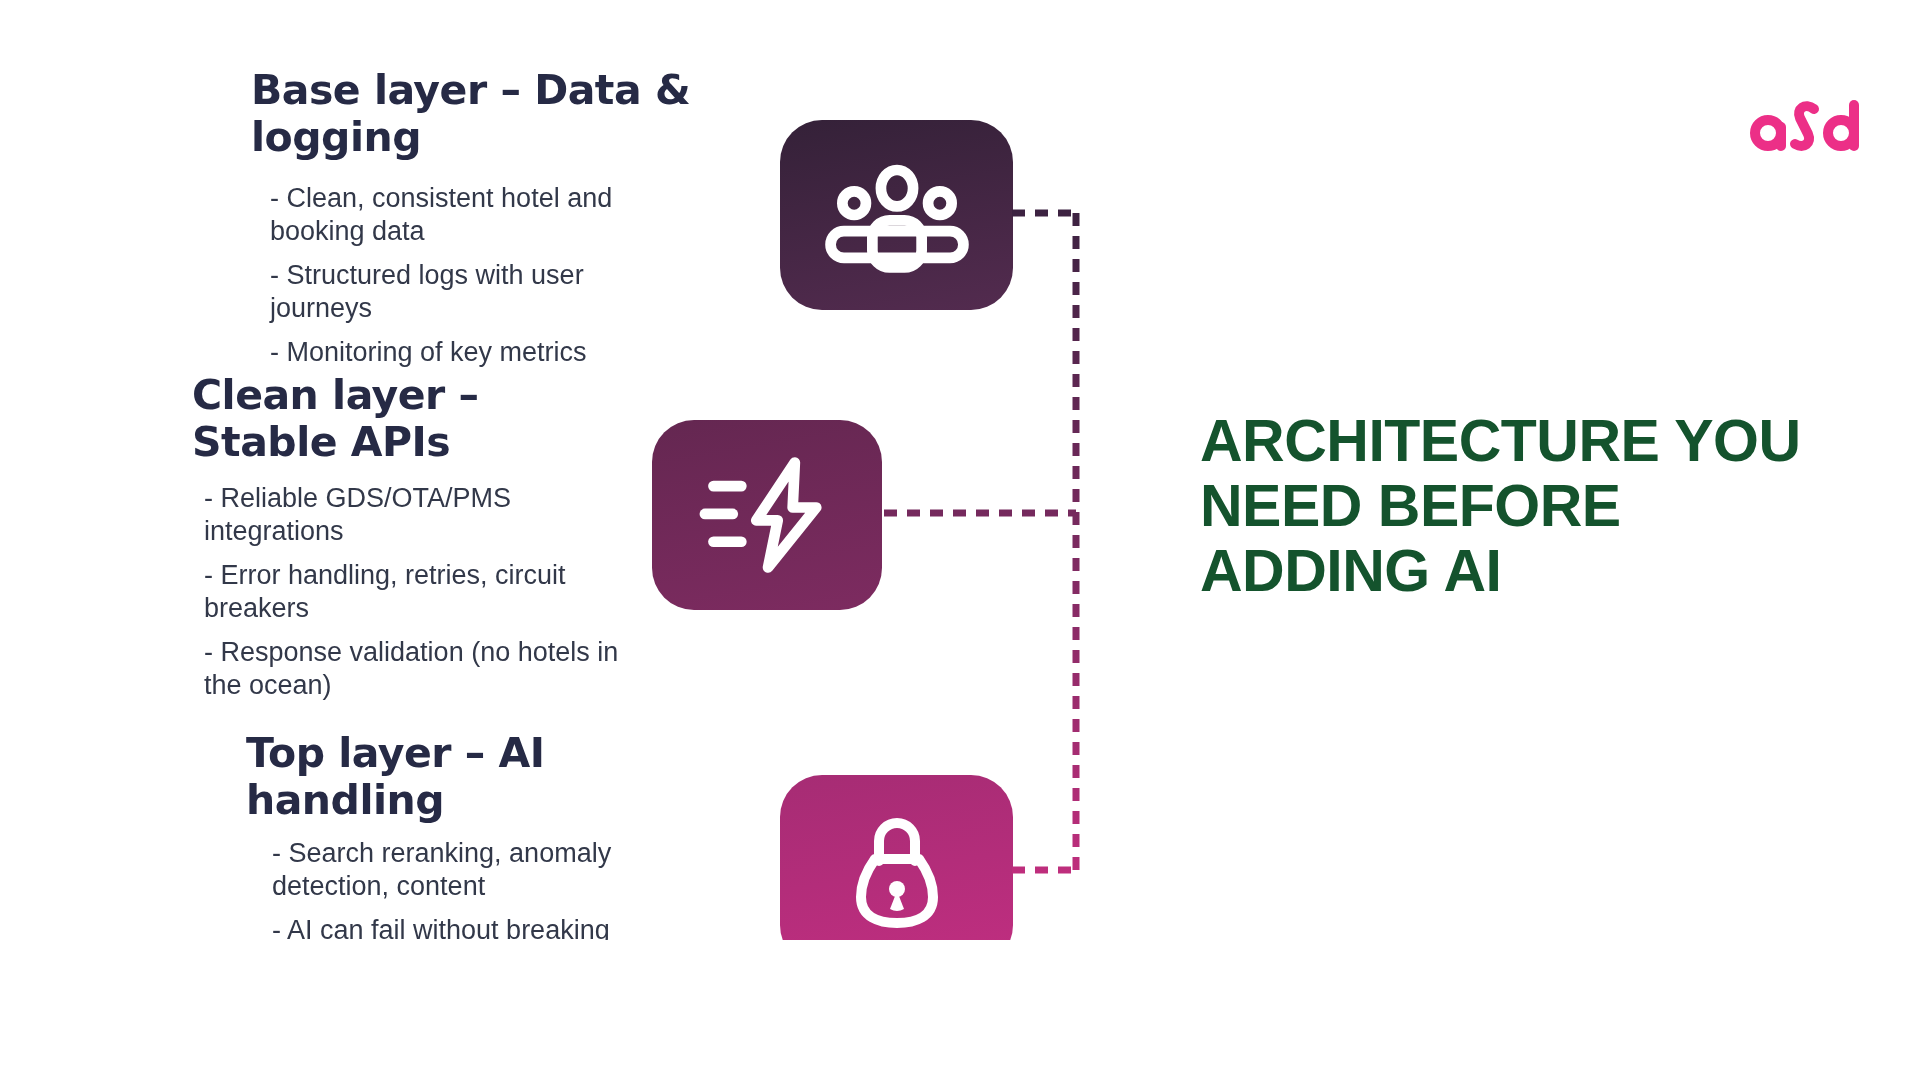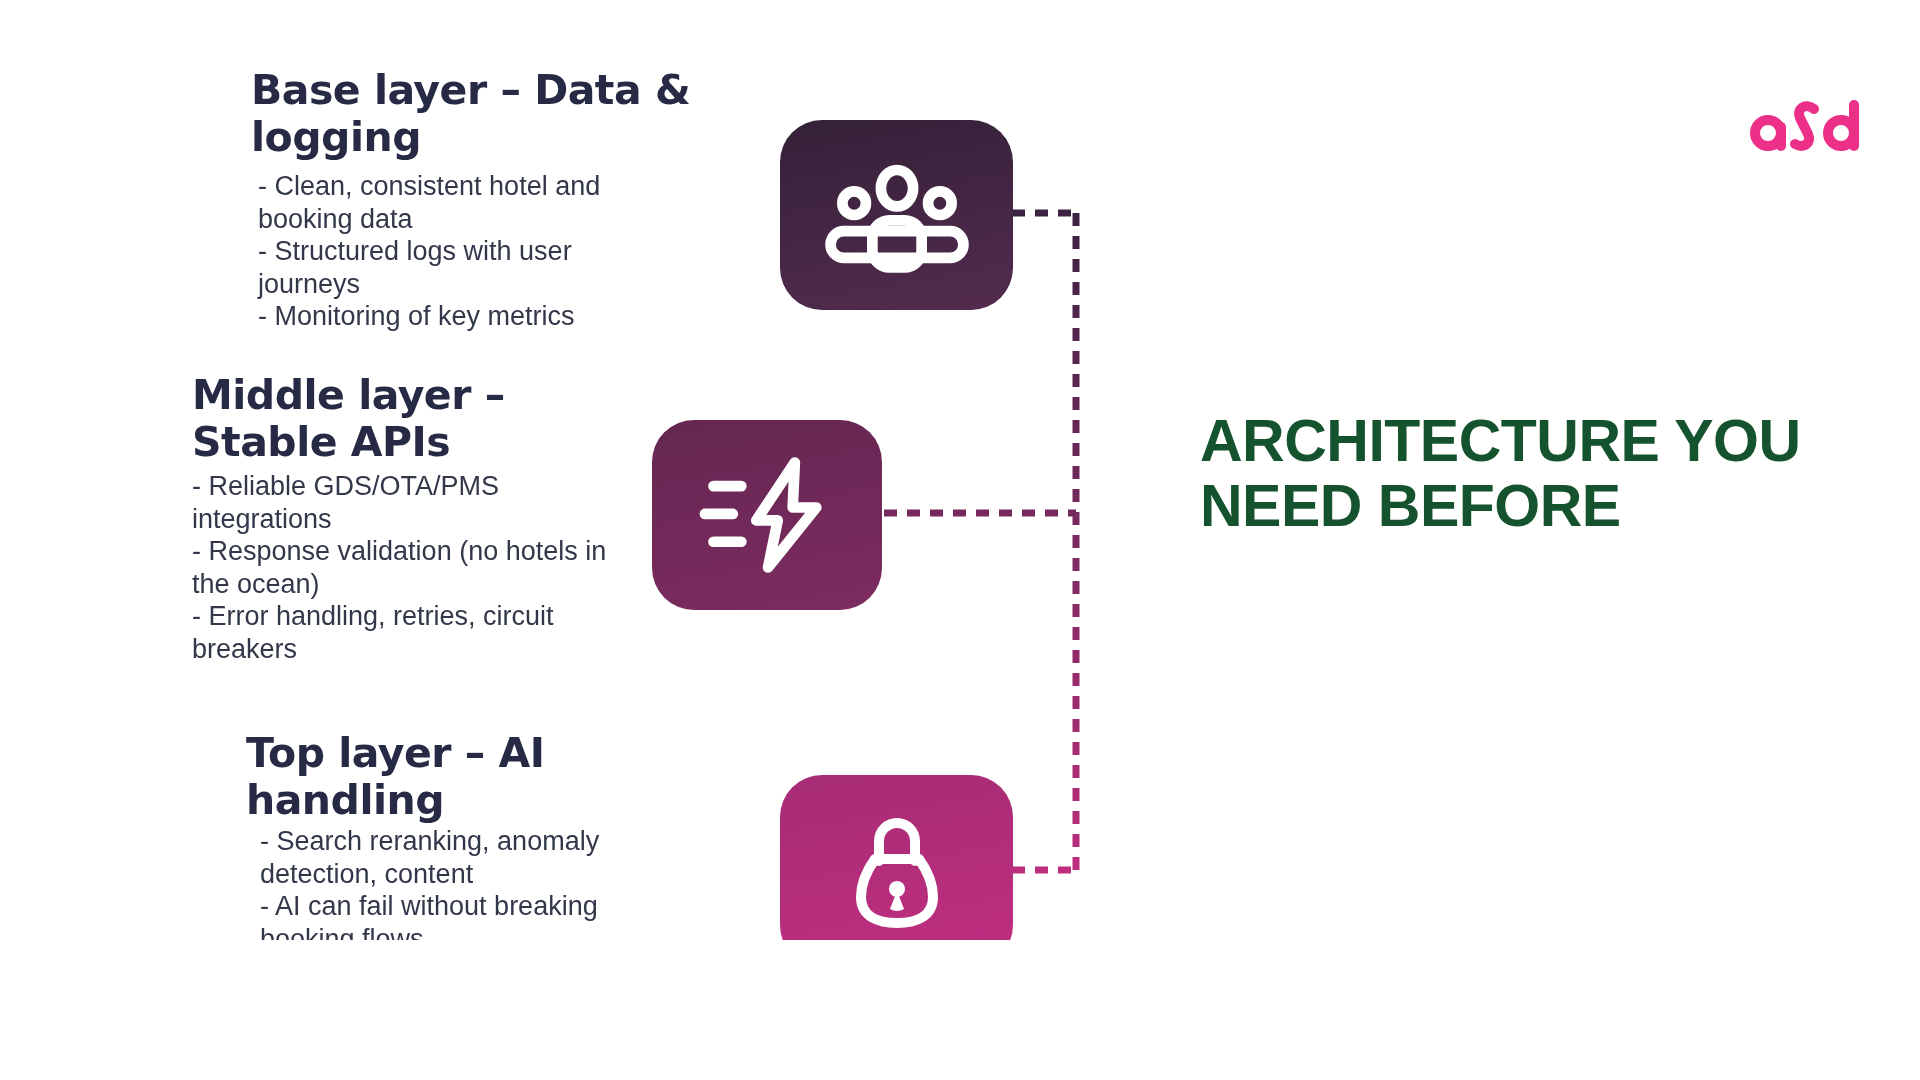--- a/index.html
+++ b/index.html
@@ -3,21 +3,21 @@
 <meta charset="utf-8">
 <style>
   html,body{margin:0;padding:0;background:#ffffff;}
   .slide{position:relative;width:1920px;height:940px;background:#ffffff;overflow:hidden;
          font-family:"Liberation Sans",sans-serif;}
 
   
   .layer-heading{position:absolute;color:#262a45;font-family:"DejaVu Sans",sans-serif;
                  font-weight:bold;font-size:41px;line-height:47px;letter-spacing:-0.5px;white-space:nowrap;}
   .layer-bullets{position:absolute;color:#323849;font-size:27px;line-height:32.5px;}
-  .layer-bullets div{margin:0;}
+  .layer-bullets div{margin:12px;}
 
   #base-heading{left:251px;top:67px;}
   #base-bullets{left:258px;top:170px;width:400px;}
 
   #middle-heading{left:192px;top:372px;}
   #middle-bullets{left:192px;top:470px;width:450px;}
 
   #top-heading{left:246px;top:730px;}
   #top-bullets{left:260px;top:825px;width:400px;}
 
@@ -51,27 +51,27 @@
     <div>Base layer – Data &amp;</div>
     <div>logging</div>
   </div>
   <div class="layer-bullets" id="base-bullets">
     <div>- Clean, consistent hotel and booking data</div>
     <div>- Structured logs with user journeys</div>
     <div>- Monitoring of key metrics</div>
   </div>
 
   <div class="layer-heading" id="middle-heading">
-    <div>Middle layer –</div>
+    <div>Clean layer –</div>
     <div>Stable APIs</div>
   </div>
   <div class="layer-bullets" id="middle-bullets">
     <div>- Reliable GDS/OTA/PMS integrations</div>
+    <div>- Error handling, retries, circuit breakers</div>
     <div>- Response validation (no hotels in the ocean)</div>
-    <div>- Error handling, retries, circuit breakers</div>
   </div>
 
   <div class="layer-heading" id="top-heading">
     <div>Top layer – AI</div>
     <div>handling</div>
   </div>
   <div class="layer-bullets" id="top-bullets">
     <div>- Search reranking, anomaly detection, content</div>
     <div>- AI can fail without breaking booking flows</div>
   </div>
@@ -116,20 +116,21 @@
       <line x1="132" y1="13" x2="196" y2="13"></line>
       <line x1="196" y1="13" x2="196" y2="670"></line>
       <line x1="4" y1="313" x2="196" y2="313"></line>
       <line x1="132" y1="670" x2="196" y2="670"></line>
     </g>
   </svg>
 
   <div class="big-title">
     <div>ARCHITECTURE YOU</div>
     <div>NEED BEFORE</div>
+    <div>ADDING AI</div>
   </div>
 
   <svg id="logo" width="122" height="58" viewBox="0 0 122 58" fill="none" stroke="#ec2f87" stroke-width="10" stroke-linecap="round">
     <circle cx="20" cy="37" r="13"></circle>
     <line x1="33" y1="31" x2="33" y2="50"></line>
     <path d="M 66,13 C 57,6 48,13 52,22 L 60,38 C 64,47 56,53 47,48"></path>
     <circle cx="93" cy="37" r="13"></circle>
     <line x1="106" y1="9" x2="106" y2="50"></line>
   </svg>
 

